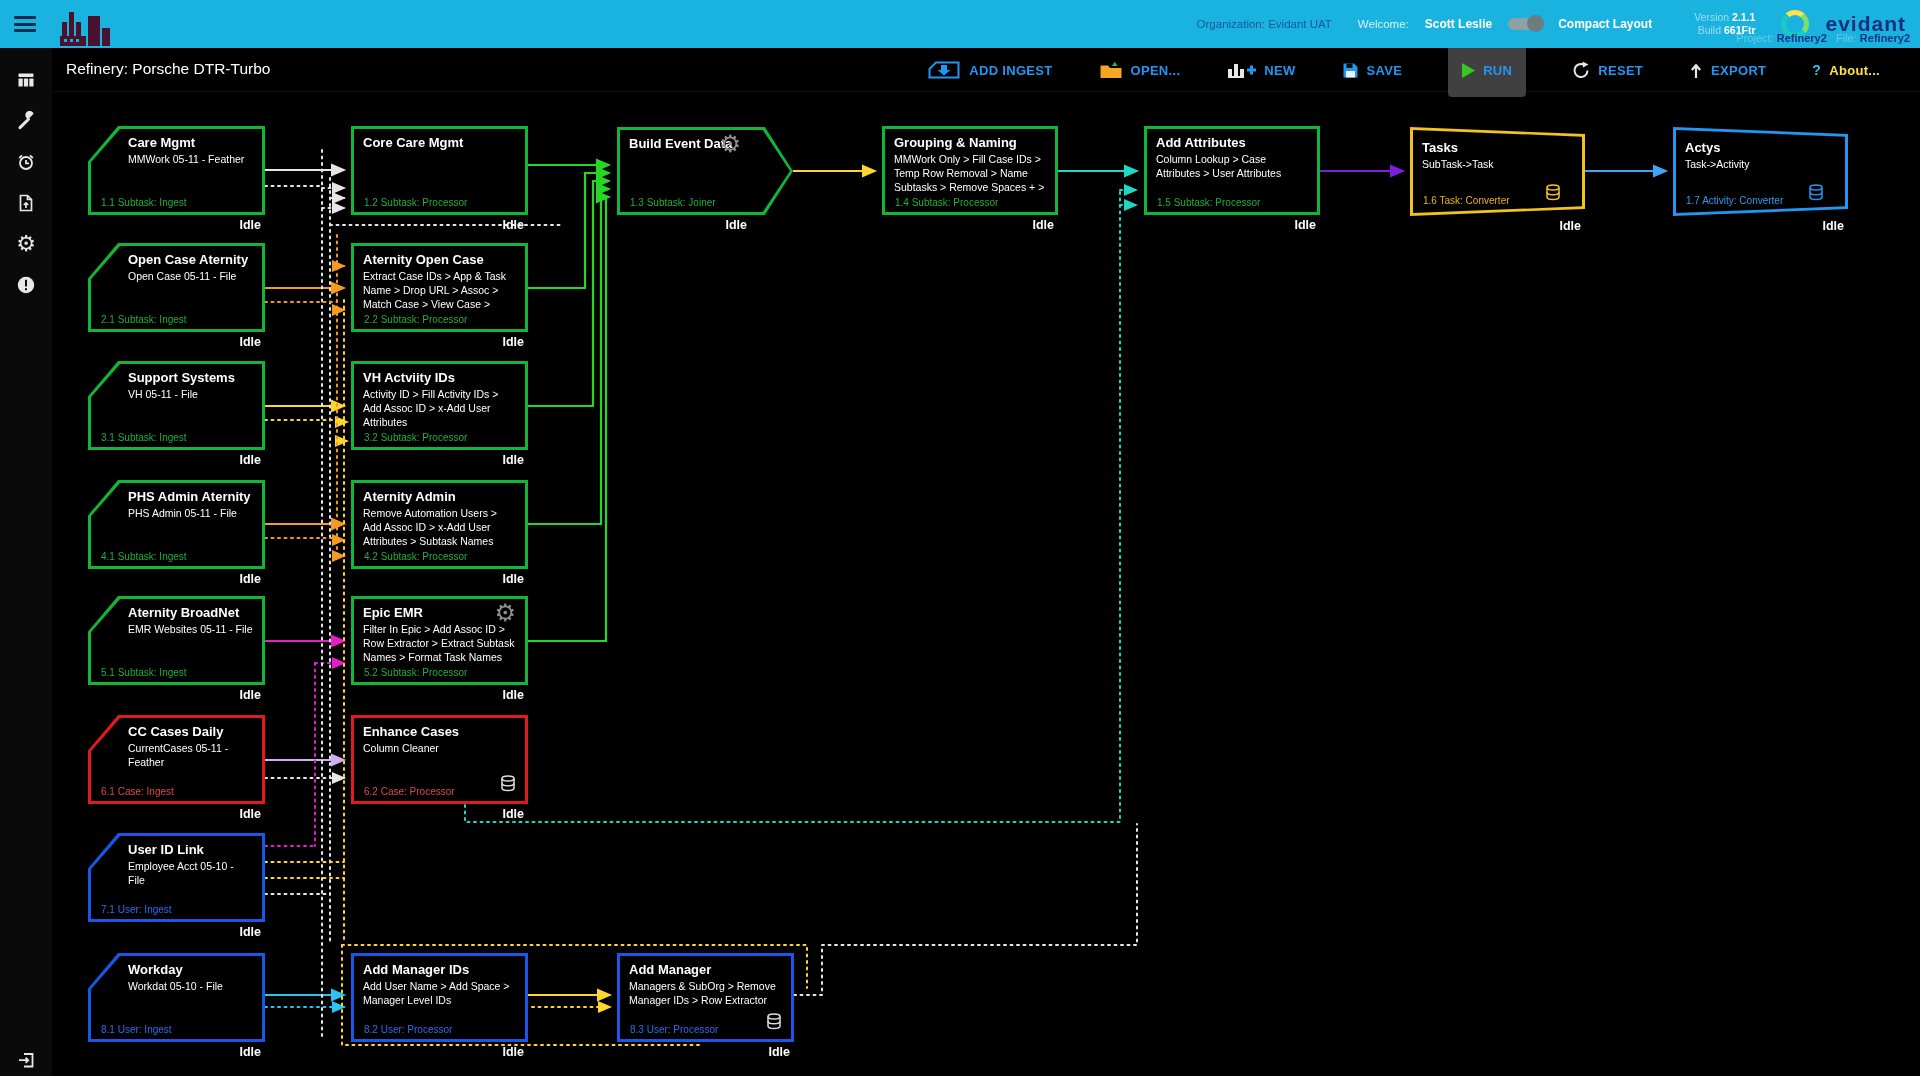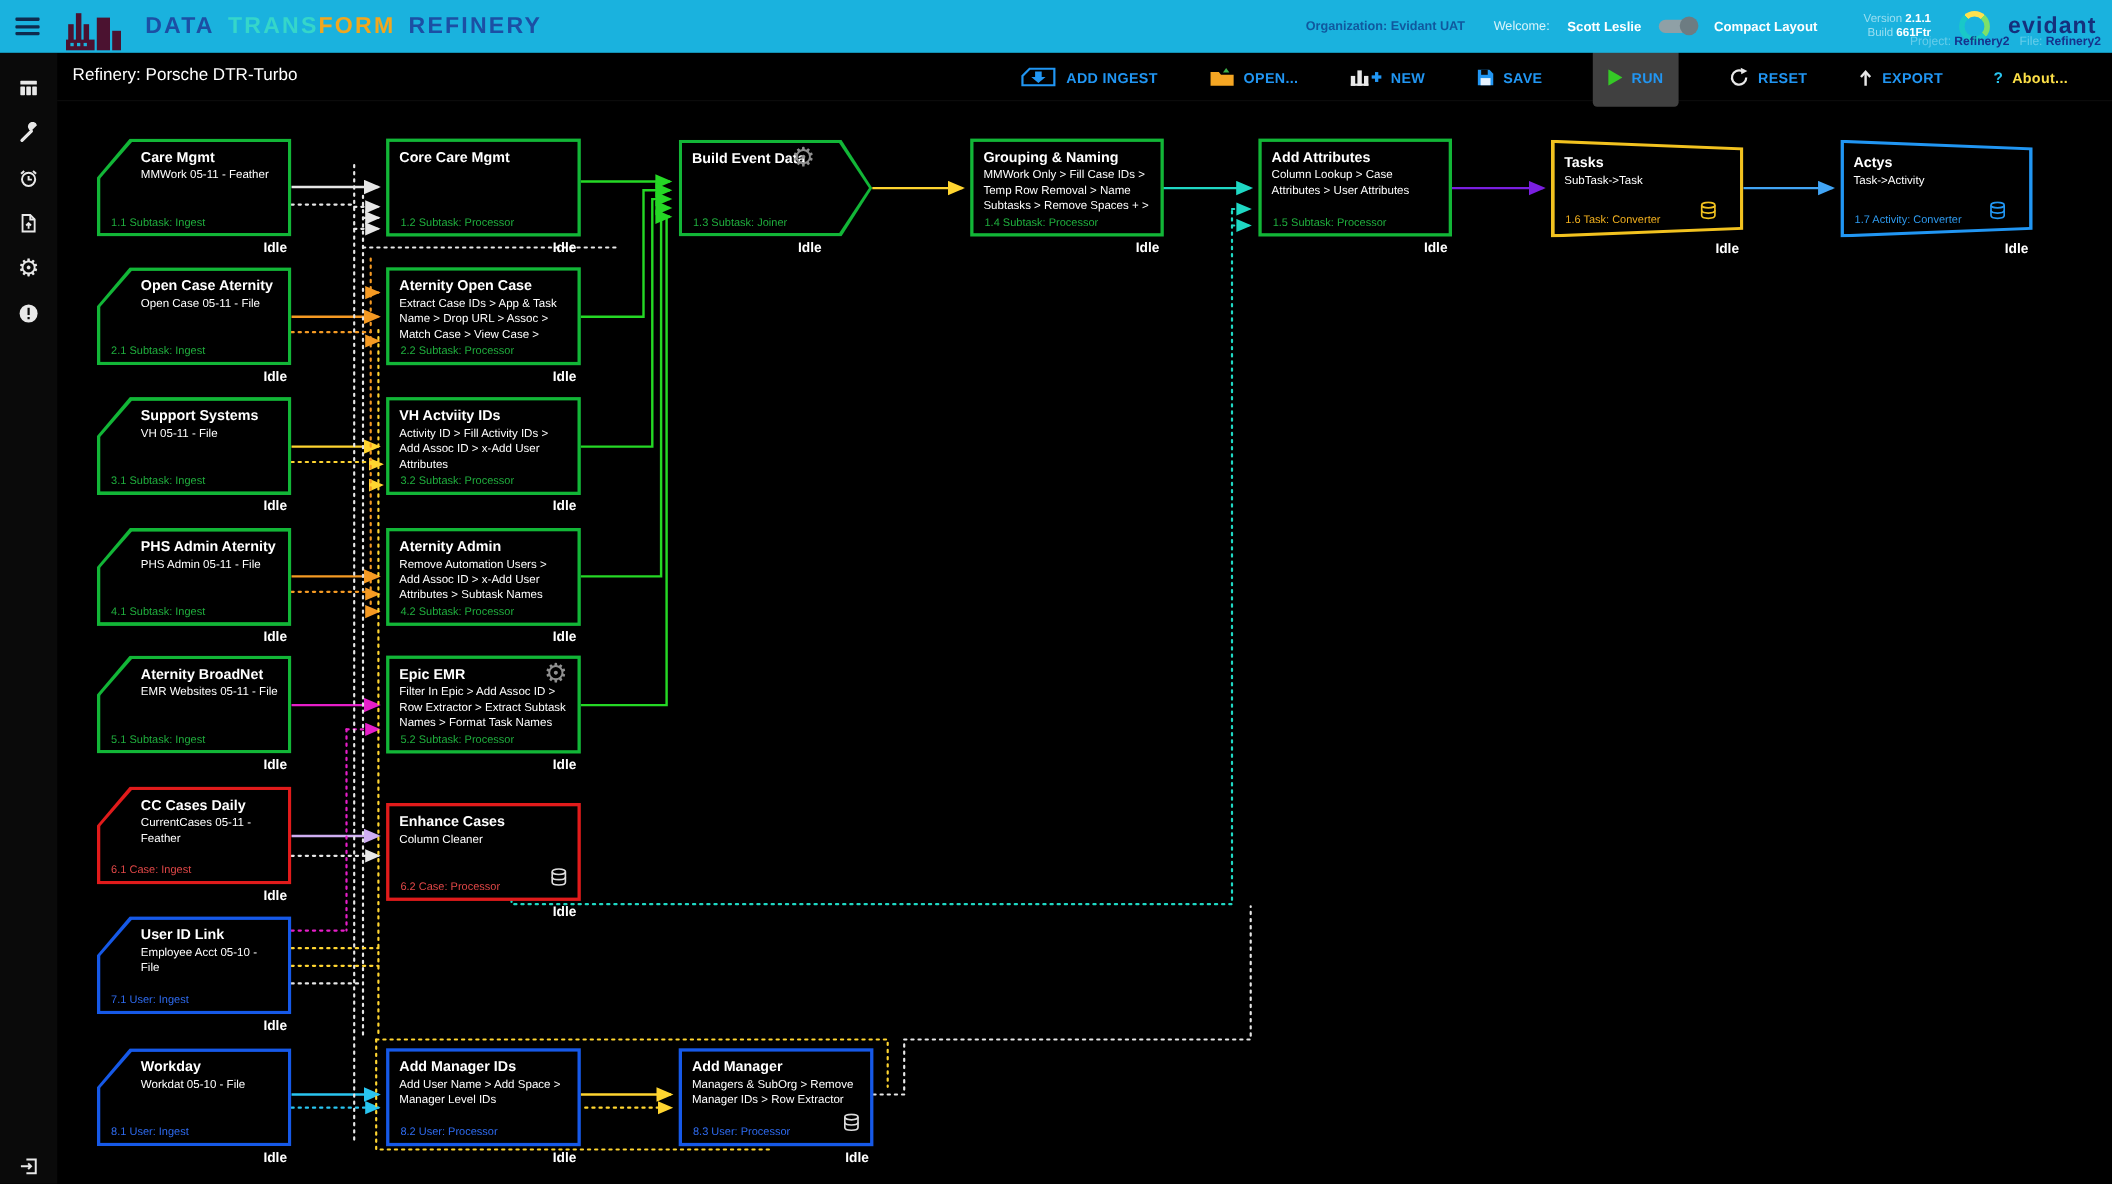--- a/index.html
+++ b/index.html
@@ -10,21 +10,21 @@
   
   .topbar { position:absolute; left:0; top:0; width:1920px; height:48px;
             background:#1ab2de; z-index:10; display:flex; align-items:center; padding:0 14px; }
   .hamburger { width:22px; height:16px; display:flex; flex-direction:column;
                justify-content:space-between; cursor:pointer; margin-right:22px; }
   .hamburger i { display:block; height:3px; background:#0e2b4e; border-radius:1px; }
   .factory { margin-right:16px; margin-top:4px; }
   .brand { font-weight:bold; font-size:21px; letter-spacing:2px; display:flex; gap:12px; }
   .b1,.b4 { color:#1c4fa4; } .b2 { color:#35d6ca; } .b3 { color:#f2a71e; }
   .tb-right { margin-left:auto; display:flex; align-items:center; gap:16px; }
-  .org { color:#10589e; font-size:11.5px; font-weight:bold; margin-right:10px; }
+  .org { color:#10589e; font-size:11.5px; font-weight:normal; margin-right:10px; }
   .welcome { color:#d8f4fb; font-size:11.5px; }
   .uname { color:#fff; font-size:12px; font-weight:bold; }
   .toggle { width:34px; height:12px; background:#8fa0a6; border-radius:7px; position:relative; cursor:pointer; }
   .toggle i { position:absolute; right:-2px; top:-3px; width:17px; height:17px; border-radius:50%; background:#6d7c82; }
   .compact { color:#fff; font-size:12px; font-weight:bold; }
   .ver { text-align:right; font-size:10.5px; line-height:1.25; margin-left:26px; }
   .ver .vl { color:#9adef0; } .ver b { color:#fff; }
   .ev-ring { width:28px; height:28px; border-radius:50%; position:relative; margin-left:10px;
              background:conic-gradient(#ffe14d 0 40deg,#7de06a 40deg 130deg,#19c8c8 130deg 320deg,#ffe14d 320deg 360deg); }
   .ev-ring i { position:absolute; inset:5px; border-radius:50%; background:#1ab2de; }
@@ -289,21 +289,21 @@
 <div class="node green proc" style="left:351px;top:596px">
   <div class="shape">
         <i></i>
       </div>
   <span class="gear">⚙</span>
   <div class="ntitle">Epic EMR</div>
   <div class="nbody">Filter In Epic &gt; Add Assoc ID &gt; Row Extractor &gt; Extract Subtask Names &gt; Format Task Names</div>
   <div class="ntag">5.2 Subtask: Processor</div>
   <div class="status">Idle</div>
 </div>
-<div class="node red proc" style="left:351px;top:730px">
+<div class="node red proc" style="left:351px;top:715px">
   <div class="shape">
         <i></i>
       </div>
   <span class="db">
     <svg width="16" height="17" viewBox="0 0 16 17" fill="none" stroke="currentColor" stroke-width="1.5">
       <ellipse cx="8" cy="3.5" rx="6" ry="2.5"></ellipse>
           <path d="M2 3.5 v9.5 c0 1.4 2.7 2.5 6 2.5 s6 -1.1 6 -2.5 v-9.5"></path>
           <path d="M2 8.2 c0 1.4 2.7 2.5 6 2.5 s6 -1.1 6 -2.5"></path>
         </svg>
   </span>
@@ -536,25 +536,20 @@
       <rect x="2" y="30" width="26" height="10"></rect>
         <rect x="30" y="10" width="12" height="30"></rect>
         <rect x="44" y="22" width="8" height="18"></rect>
     </g>
     <g fill="#1ab2de">
         <rect x="6" y="33" width="3" height="3"></rect>
         <rect x="12" y="33" width="3" height="3"></rect>
         <rect x="18" y="33" width="3" height="3"></rect>
       </g>
   </svg>
-  <div class="brand">
-    <span class="b1">DATA</span>
-    <span><span class="b2">TRANS</span><span class="b3">FORM</span></span>
-    <span class="b4">REFINERY</span>
-  </div>
   <div class="tb-right">
     <span class="org">Organization: Evidant UAT</span>
     <span class="welcome">Welcome:</span>
     <span class="uname">Scott Leslie</span>
     <span class="toggle">
         <i></i>
       </span>
     <span class="compact">Compact Layout</span>
     <div class="ver">
       <div><span class="vl">Version</span> <b>2.1.1</b></div>

